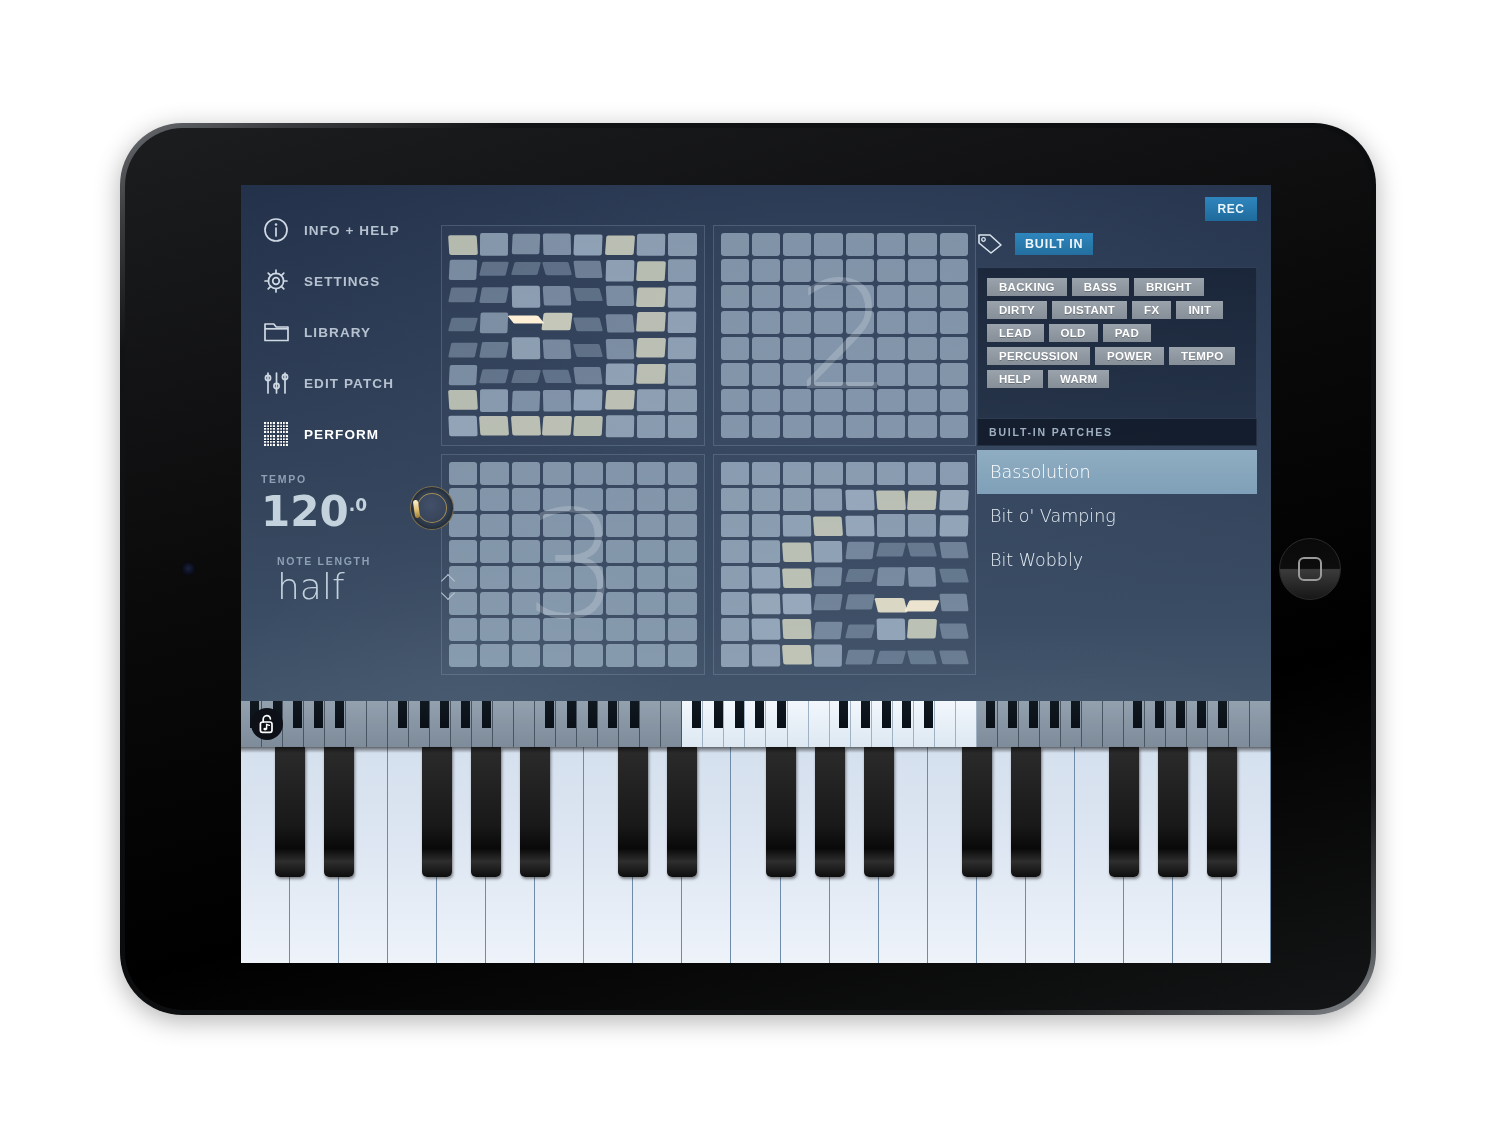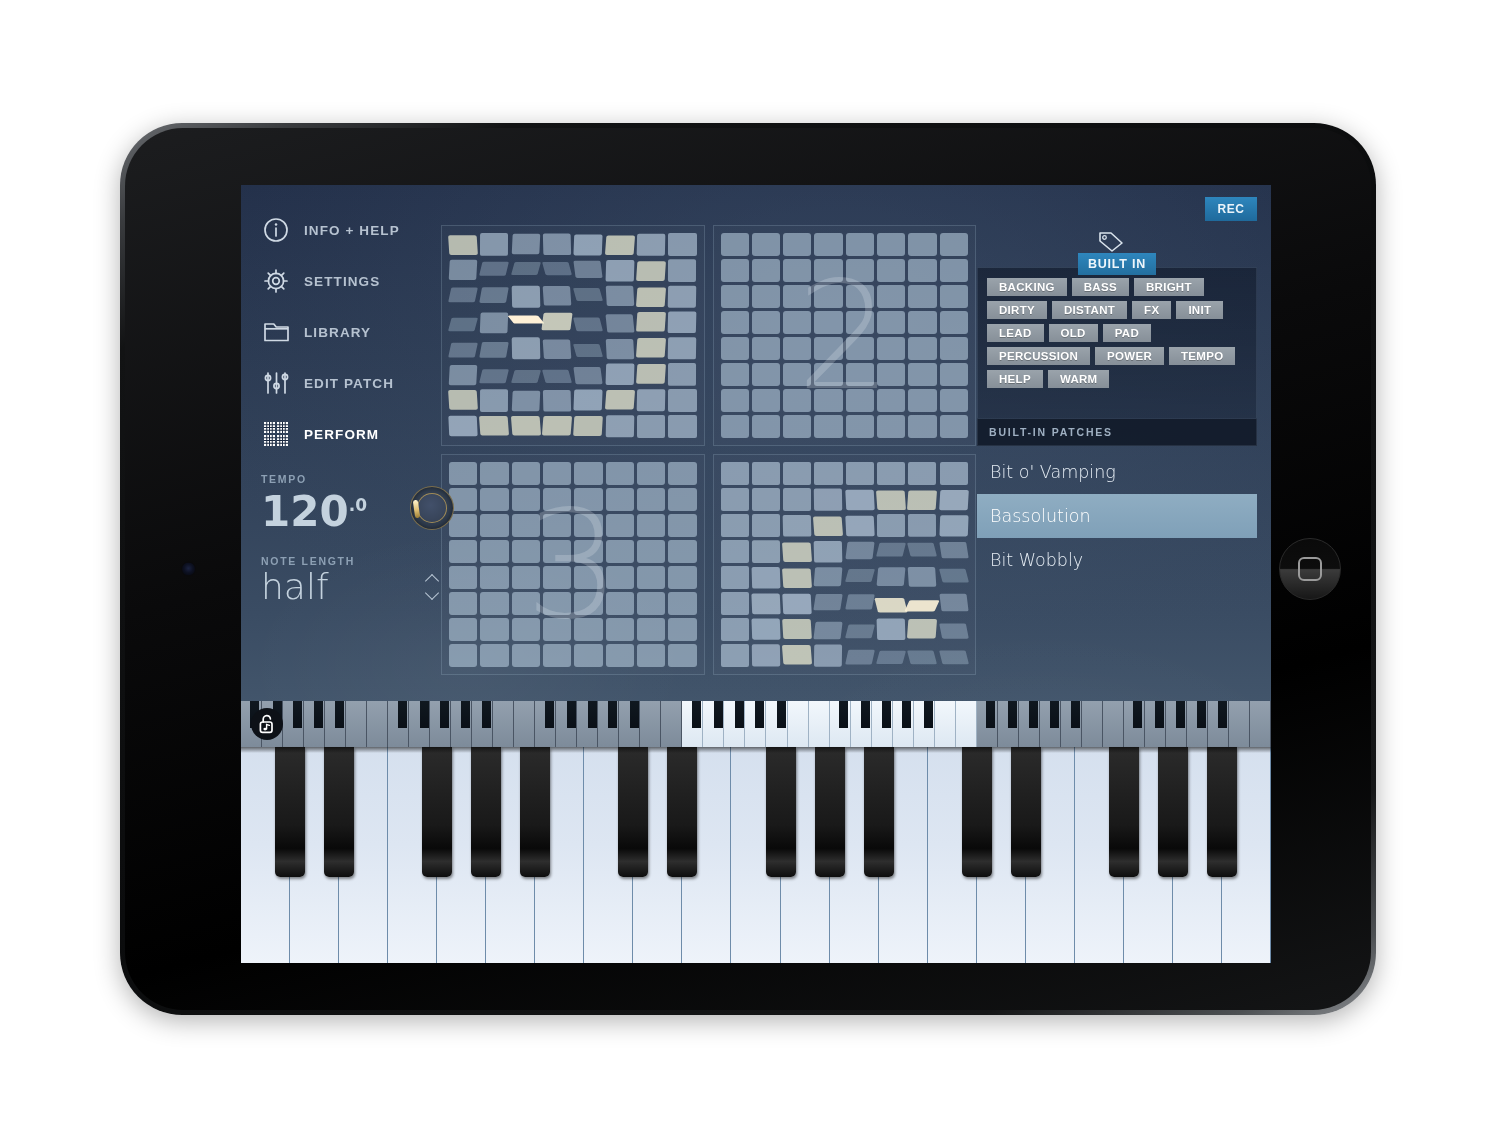--- a/index.html
+++ b/index.html
@@ -127,21 +127,21 @@
     position: absolute; left: 6px; top: 6px; right: 6px; bottom: 6px;
     border-radius: 50%; border: 1.5px solid rgba(196,163,86,0.75);
     background: radial-gradient(circle at 45% 40%, #42506a 0%, #333f52 100%);
   }
   #tempo-knob .knob-mark {
     position: absolute; left: 3px; top: 13px;
     width: 5px; height: 18px; border-radius: 3px;
     background: linear-gradient(180deg,#fff4cf 0%, #e0c073 55%, #9c7e36 100%);
     transform: rotate(-8deg);
   }
-  #note-block { position: absolute; left: 20px; top: 370px; width: 215px; z-index: 5; }
+  #note-block { position: absolute; left: 36px; top: 370px; width: 215px; z-index: 5; }
   #note-row { display: flex; align-items: flex-end; justify-content: space-between; }
   .note-value {
     font-size: 36px; color: #c4d2de; font-weight: 300;
     font-family: "DejaVu Sans", sans-serif; line-height: 1.05;
   }
   #note-stepper {
     display: flex; flex-direction: column; gap: 6px;
     margin-right: 36px; margin-bottom: 8px;
   }
   .chev { width: 15px; height: 9px; position: relative; }
@@ -180,21 +180,21 @@
     text-align: center;
     font-size: 150px; font-weight: 300;
     font-family: "DejaVu Sans", sans-serif;
     color: rgba(236,243,248,0.22);
     line-height: 1;
     pointer-events: none;
   }
 
   
   #right-panel { position: absolute; right: 14px; top: 46px; width: 280px; z-index: 5; }
-  #tag-header { display: flex; align-items: center; height: 26px; margin-bottom: 10px; flex-direction: column; }
+  #tag-header { display: flex; align-items: center; height: 26px; margin-bottom: 10px; }
   #tag-icon { width: 26px; height: 22px; margin-right: 12px; }
   #builtin-chip {
     background: linear-gradient(180deg,#2e86bd 0%, #236f9f 100%);
     color: #eef6fb; font-size: 12.5px; font-weight: bold; letter-spacing: 0.8px;
     padding: 4px 10px;
   }
   #tag-box {
     background: linear-gradient(180deg, rgba(20,30,48,0.72) 0%, rgba(28,40,60,0.62) 100%);
     border: 1px solid rgba(120,145,172,0.18);
     padding: 10px 9px 6px 9px;
@@ -713,22 +713,22 @@
                 <span class="tag">HELP</span>
                 <span class="tag">WARM</span>
               </div>
           </div>
 
           <div id="patches-title-bar">
             <div id="patches-title">BUILT-IN PATCHES</div>
           </div>
 
           <div id="patch-list">
+              <div class="patch-row selected">Bassolution</div>
               <div class="patch-row">Bit o' Vamping</div>
-              <div class="patch-row selected">Bassolution</div>
               <div class="patch-row">Bit Wobbly</div>
             </div>
         </aside>
 
         <div id="keyboard-area">
           <div id="mini-kb">
             <div id="mini-kb-keys">
                 <div class="mini-oct">
                   <div class="mini-w"></div>
                   <div class="mini-w"></div>

